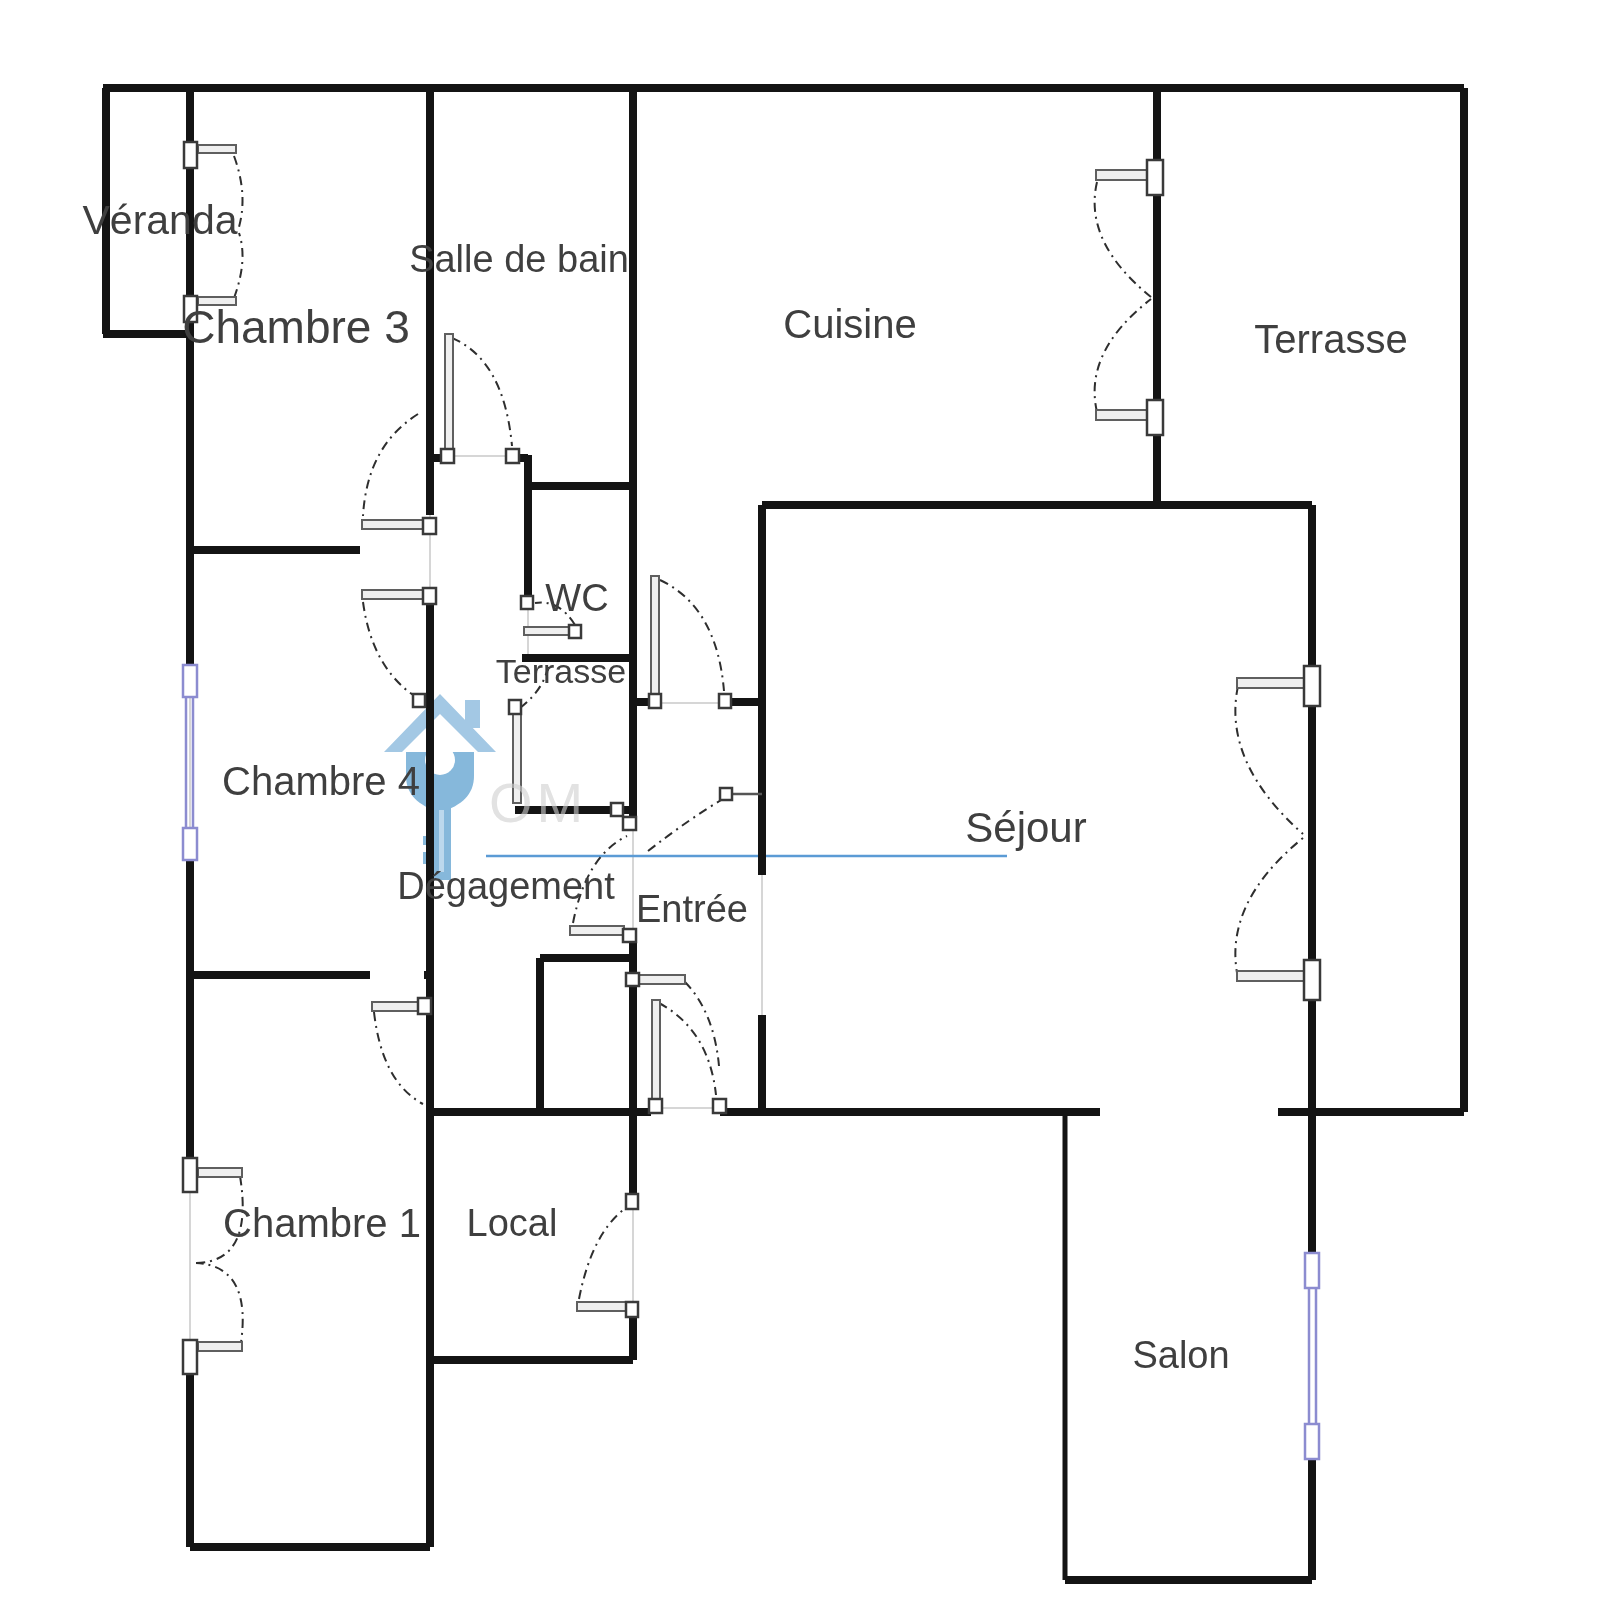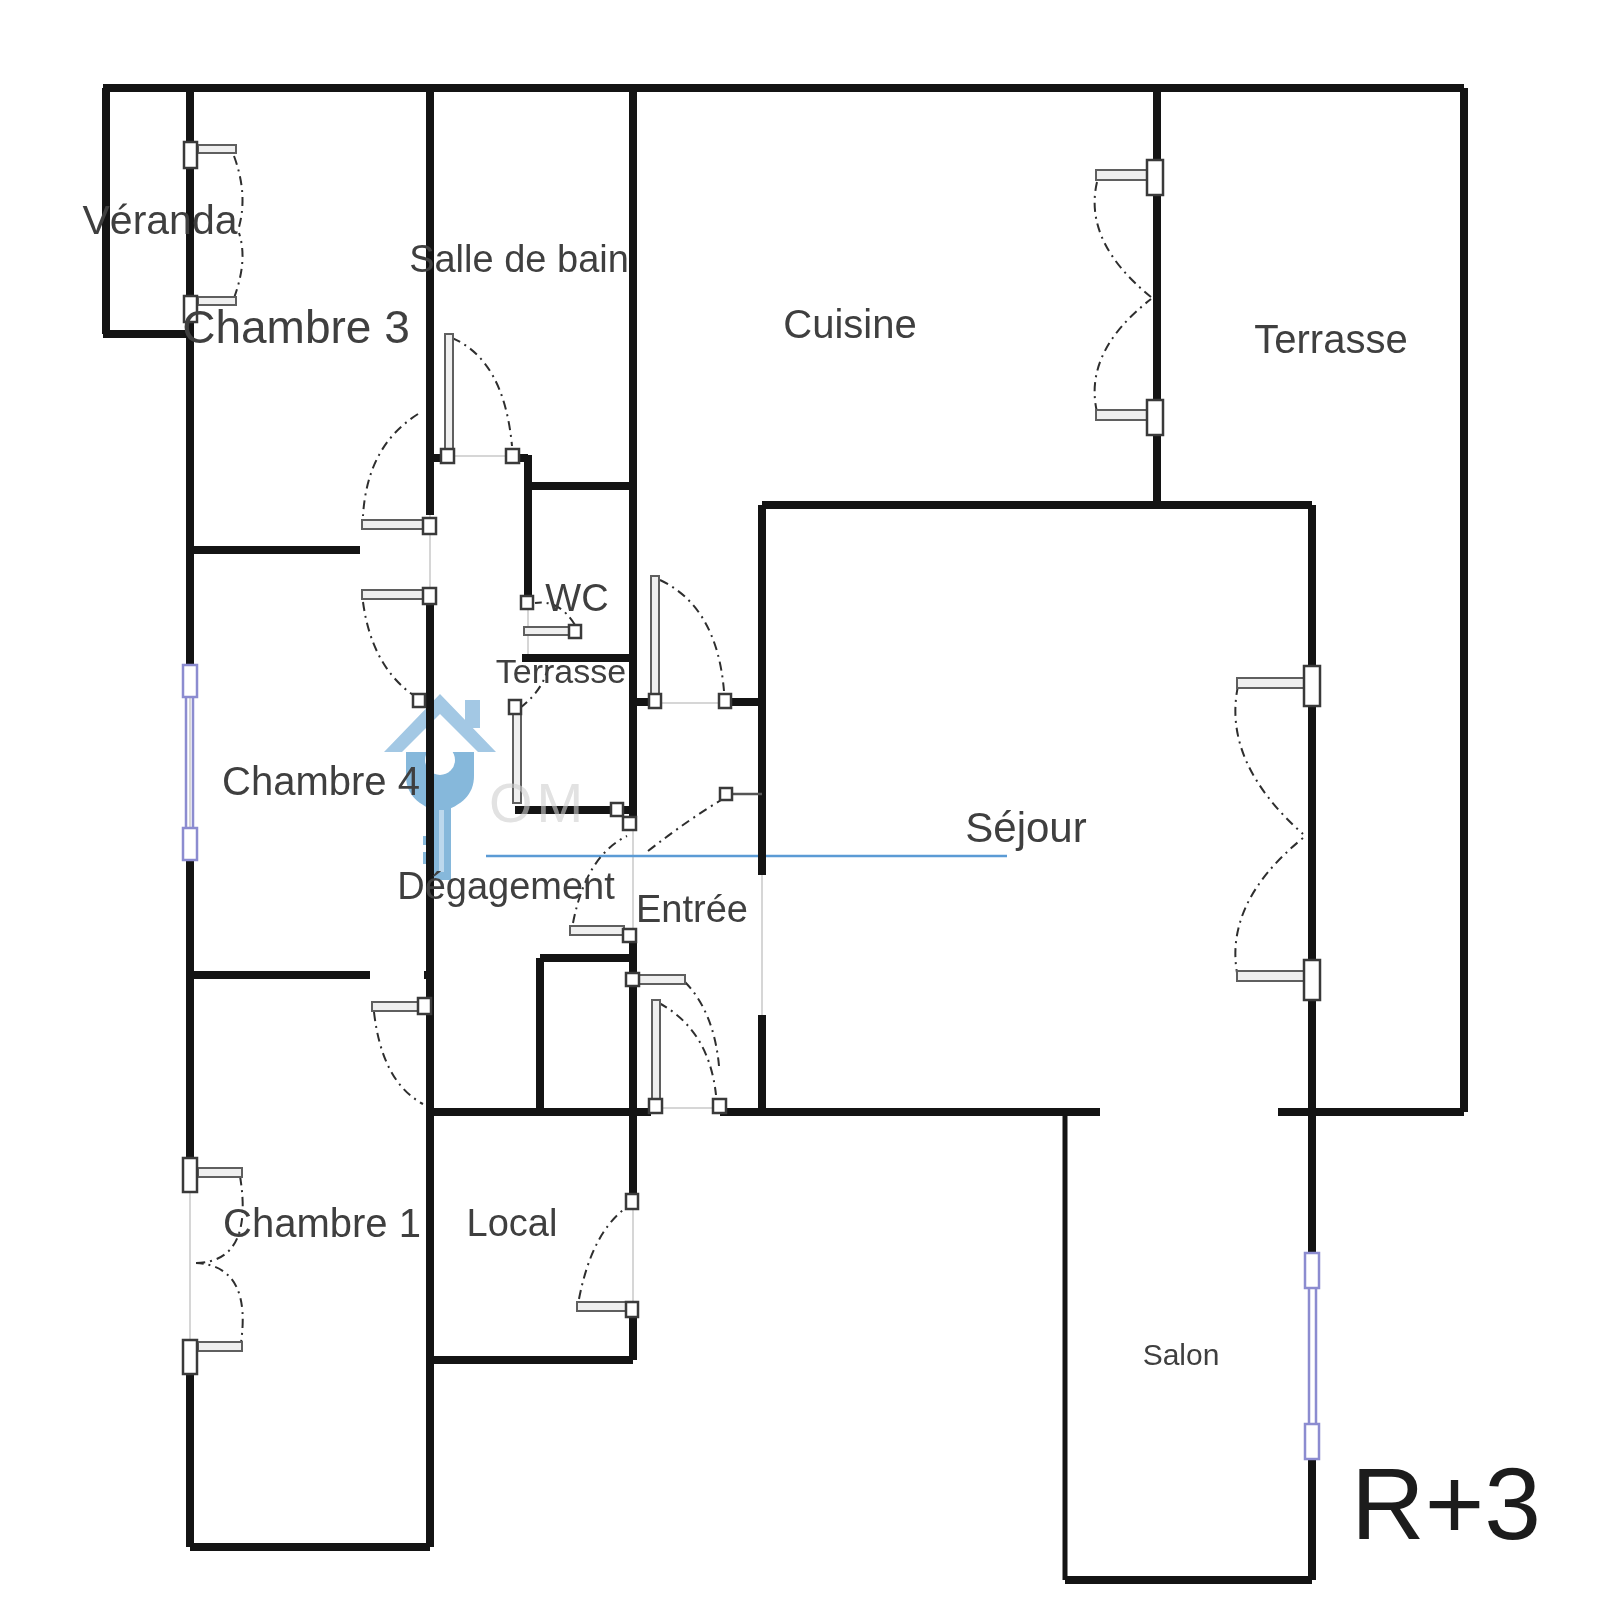--- a/index.html
+++ b/index.html
@@ -186,17 +186,16 @@
   <div class="room-label" style="left:850px;top:324px;font-size:40px;">Cuisine</div>
   <div class="room-label" style="left:1331px;top:339px;font-size:40px;">Terrasse</div>
   <div class="room-label" style="left:577px;top:557px;font-size:38px;margin-top:41px;">WC</div>
   <div class="room-label" style="left:561px;top:671px;font-size:34px;">Terrasse</div>
   <div class="room-label" style="left:321px;top:781px;font-size:40px;">Chambre 4</div>
   <div class="room-label" style="left:1026px;top:828px;font-size:42px;">Séjour</div>
   <div class="room-label" style="left:506px;top:886px;font-size:38px;">Dégagement</div>
   <div class="room-label" style="left:692px;top:909px;font-size:38px;">Entrée</div>
   <div class="room-label" style="left:322px;top:1223px;font-size:40px;text-align:right;">Chambre 1</div>
   <div class="room-label" style="left:512px;top:1223px;font-size:38px;">Local</div>
-  <div class="room-label" style="left:1181px;top:1355px;font-size:30px;">Salon</div>
-
-  <div class="floor-label" style="left:1446px;top:1504px;">R+3</div>
+  <div class="room-label" style="left:1181px;top:1355px;font-size:38px;">Salon</div>
+
 
 </div>
 
 </body></html>

